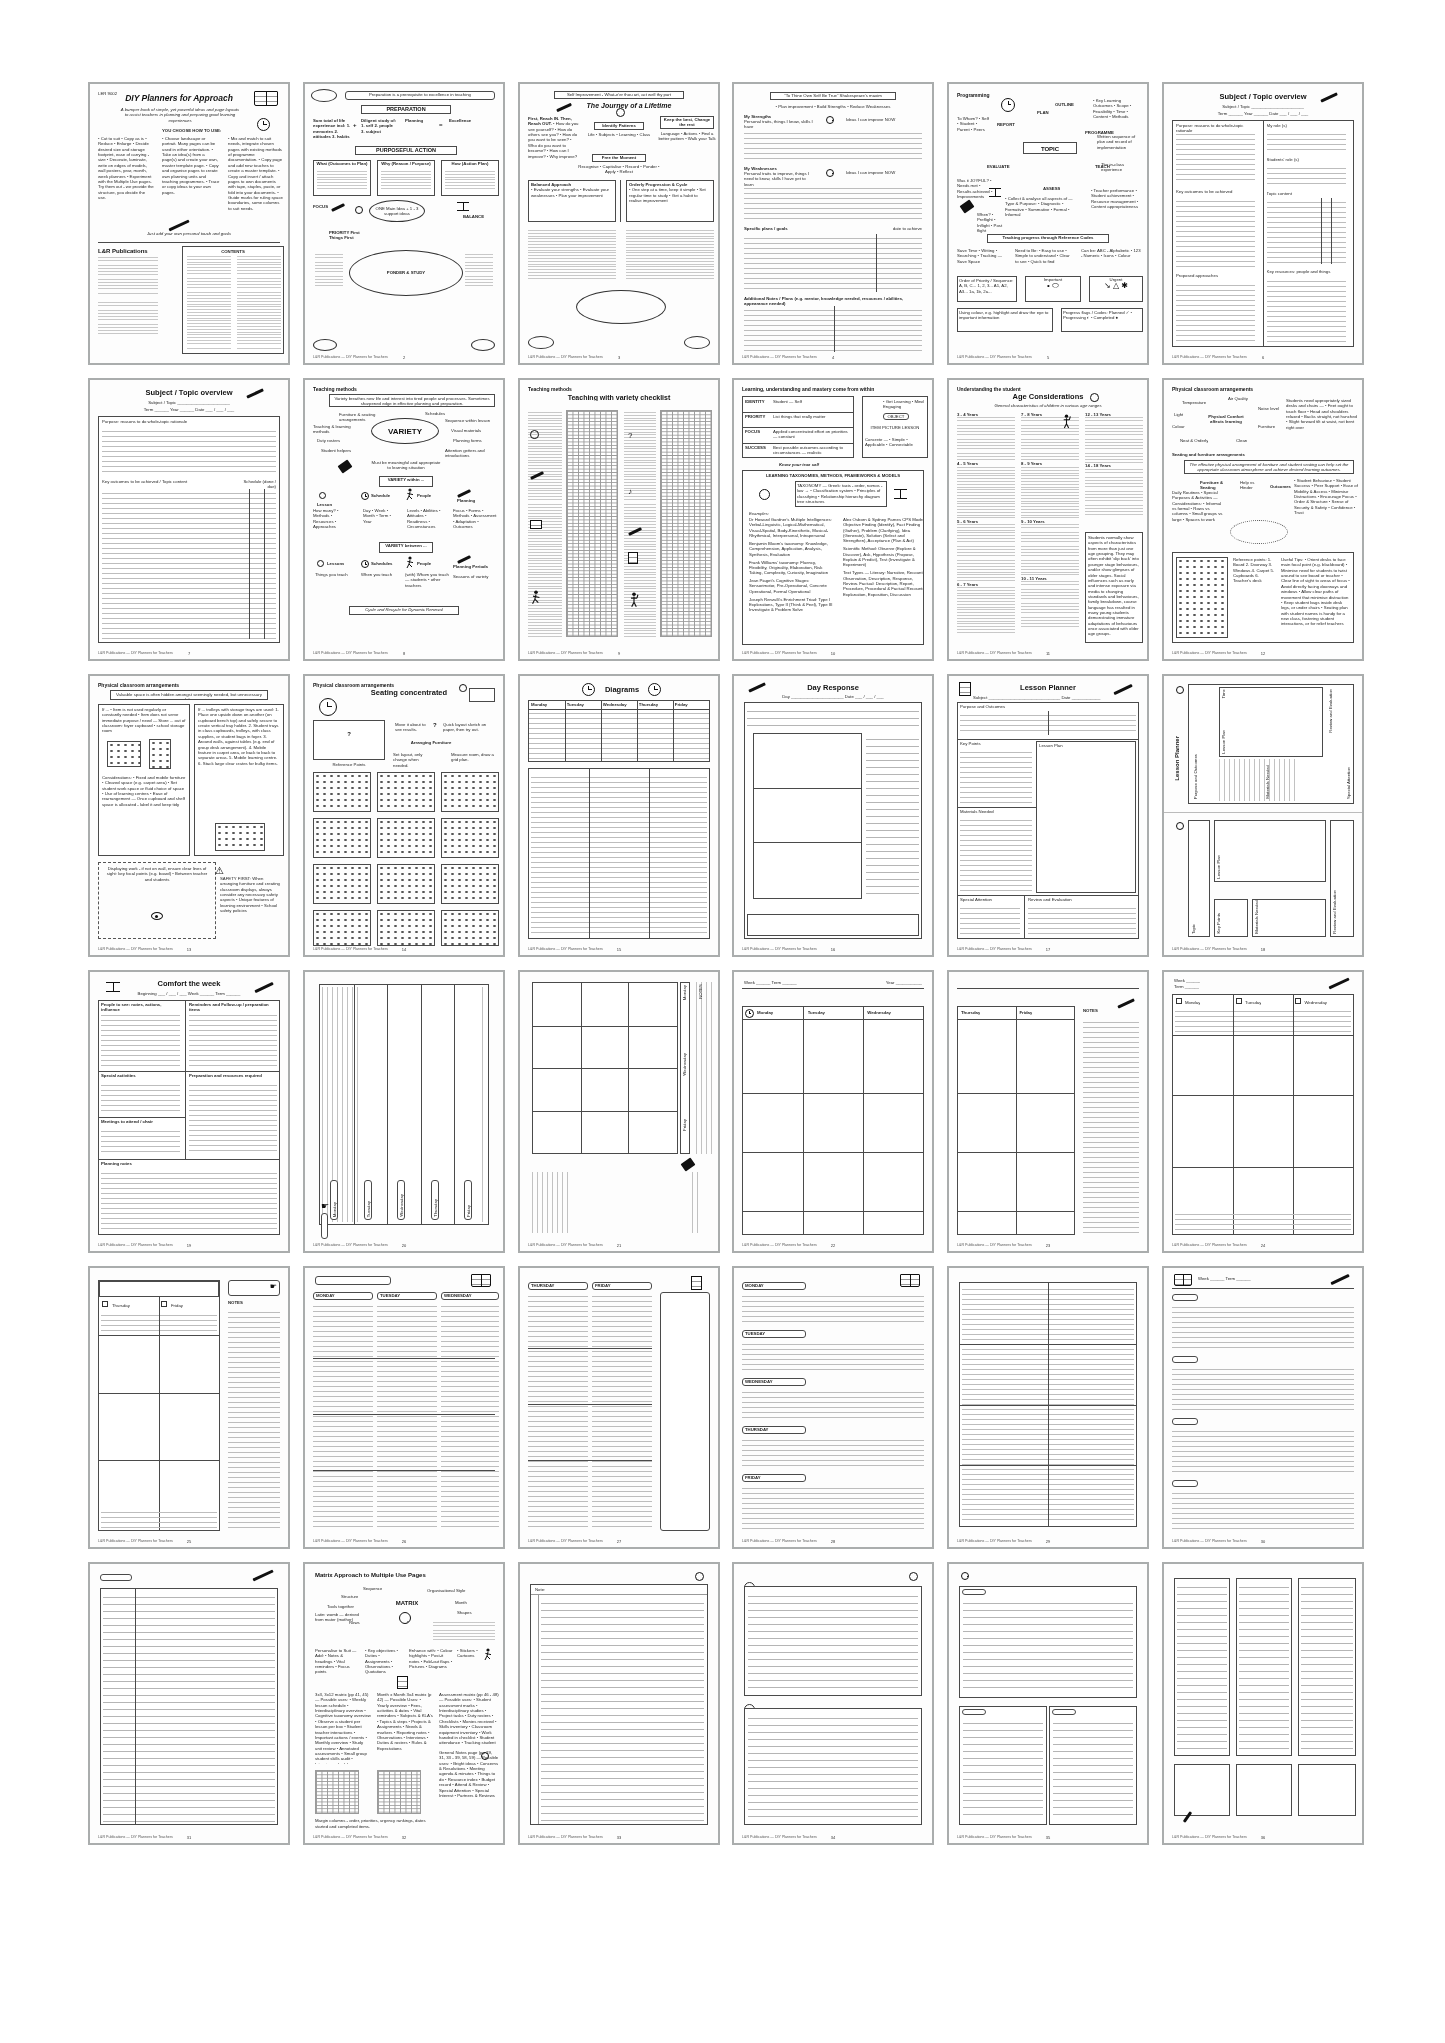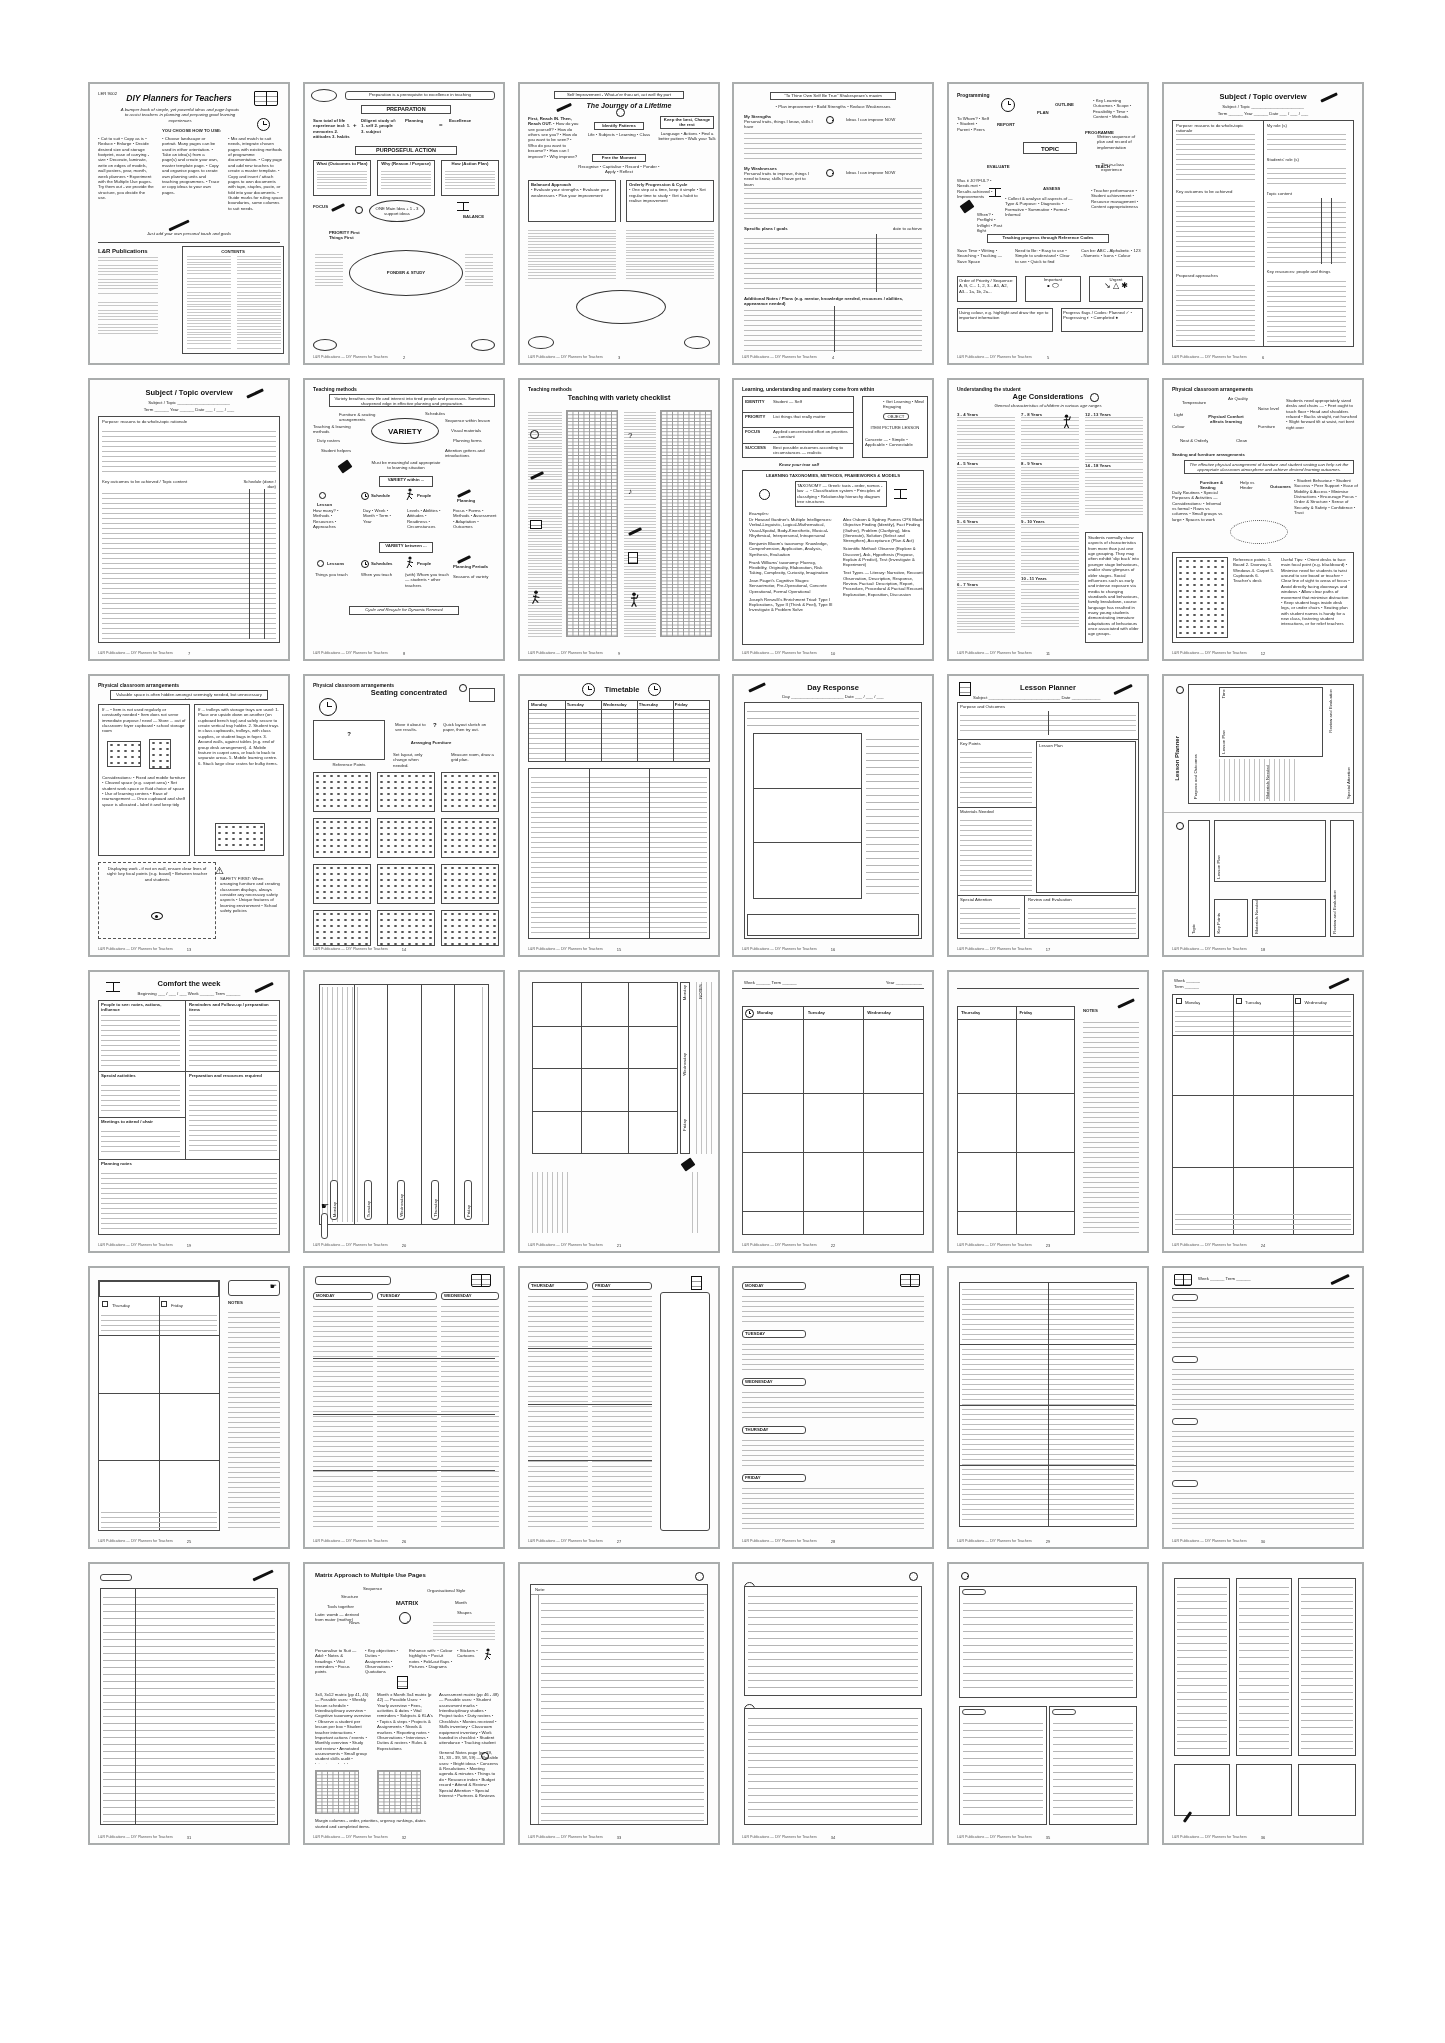--- a/index.html
+++ b/index.html
@@ -57,21 +57,21 @@
   .glyph{font-size:8px;line-height:1;color:#111}
   .fig svg{display:block}
 </style>
 </head>
 <body>
 
 <div id="canvas">
 
   <div class="page r0 c0">
     <div class="a micro" style="left:8px;top:7px">LER 9002</div>
-    <div class="a pt i" style="left:28px;right:48px;top:9px;font-size:8.5px">DIY Planners for Teachers</div>
+    <div class="a pt i" style="left:28px;right:48px;top:9px;font-size:8.5px">DIY Planners for Approach</div>
     <div class="a bookic ic" style="right:10px;top:7px;width:24px;height:15px"></div>
     <div class="a micro i ctr" style="left:30px;right:48px;top:23px">A bumper book of simple, yet powerful ideas and page layouts to assist teachers in planning and preparing good learning experiences</div>
     <div class="a clockic ic" style="right:18px;top:34px;width:13px;height:13px"></div>
     <div class="a micro b" style="left:72px;top:44px">YOU CHOOSE HOW TO USE:</div>
     <div class="a micro" style="left:8px;top:52px;width:56px;height:92px">• Cut to suit • Copy as is • Reduce • Enlarge • Decide desired size and storage footprint, ease of carrying - size • Decorate, laminate, write on edges of models, wall posters, year, month, week planners • Experiment with the Multiple Use pages. Try them out - we provide the structure, you decide the use.</div>
     <div class="a micro" style="left:72px;top:52px;width:58px;height:92px">• Choose landscape or portrait. Many pages can be used in either orientation. • Take an idea(s) from a page(s) and create your own, master template page. • Copy and organise pages to create own planning units and teaching programmes. • Trace or copy ideas to your own pages.</div>
     <div class="a micro" style="left:138px;top:52px;width:56px;height:92px">• Mix and match to suit needs, integrate chosen pages with existing methods of programme documentation. • Copy page and add new touches to create a master template. • Copy and insert / attach pages to own documents with tape, staples, paste, or fold into your documents. • Guide marks for ruling space boundaries, some columns to suit needs.</div>
     <div class="a micro i ctr" style="left:50px;right:50px;top:147px">Just add your own personal touch and goals</div>
     <div class="a pen ic" style="left:78px;top:140px;width:22px"></div>
     <div class="a hr" style="left:8px;right:8px;top:158px"></div>
@@ -510,21 +510,21 @@
     <div class="a box seats" style="left:72px;top:188px;width:58px;height:40px"></div>
     <div class="a box seats" style="left:136px;top:188px;width:58px;height:40px"></div>
     <div class="a box seats" style="left:8px;top:234px;width:58px;height:36px"></div>
     <div class="a box seats" style="left:72px;top:234px;width:58px;height:36px"></div>
     <div class="a box seats" style="left:136px;top:234px;width:58px;height:36px"></div>
     <div class="pf"><span>L&amp;R Publications  —  DIY Planners for Teachers</span><span class="pfn">14</span></div>
   </div>
 
   <div class="page r2 c2">
     <div class="a clockic ic" style="left:62px;top:7px;width:13px;height:13px"></div>
-    <div class="a pt" style="left:80px;width:44px;top:9px;font-size:7.5px">Timetable</div>
+    <div class="a pt" style="left:80px;width:44px;top:9px;font-size:7.5px">Diagrams</div>
     <div class="a clockic ic" style="left:128px;top:7px;width:13px;height:13px"></div>
     <div class="a box" style="left:8px;right:8px;top:24px;height:62px">
       <div class="a micro b" style="left:2px;top:1px">Monday</div>
       <div class="a micro b" style="left:21%;top:1px">Tuesday</div>
       <div class="a micro b" style="left:41%;top:1px">Wednesday</div>
       <div class="a micro b" style="left:61%;top:1px">Thursday</div>
       <div class="a micro b" style="left:81%;top:1px">Friday</div>
       <div class="a hr" style="left:0;right:0;top:8px"></div>
       <div class="a lines" style="left:0;right:0;top:8px;bottom:0"></div>
       <div class="a vr" style="left:20%;top:0;bottom:0"></div>

